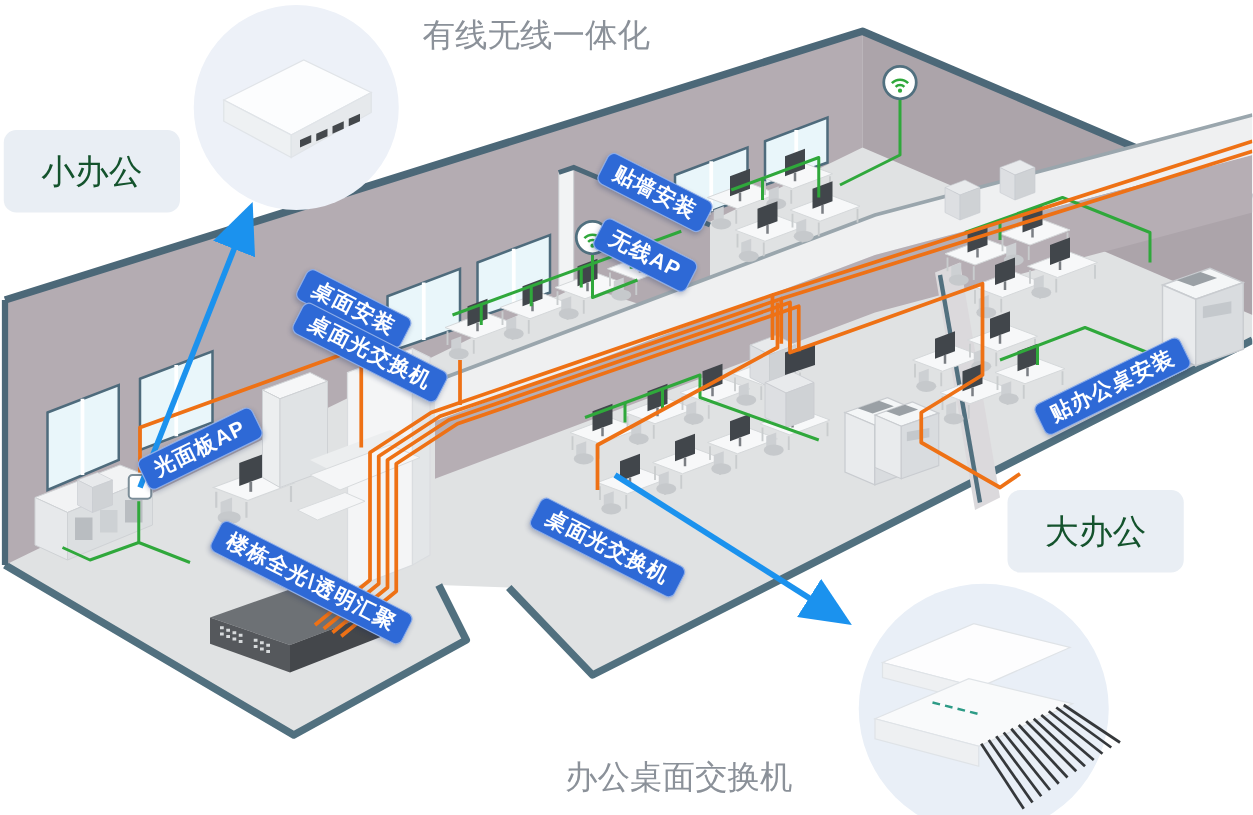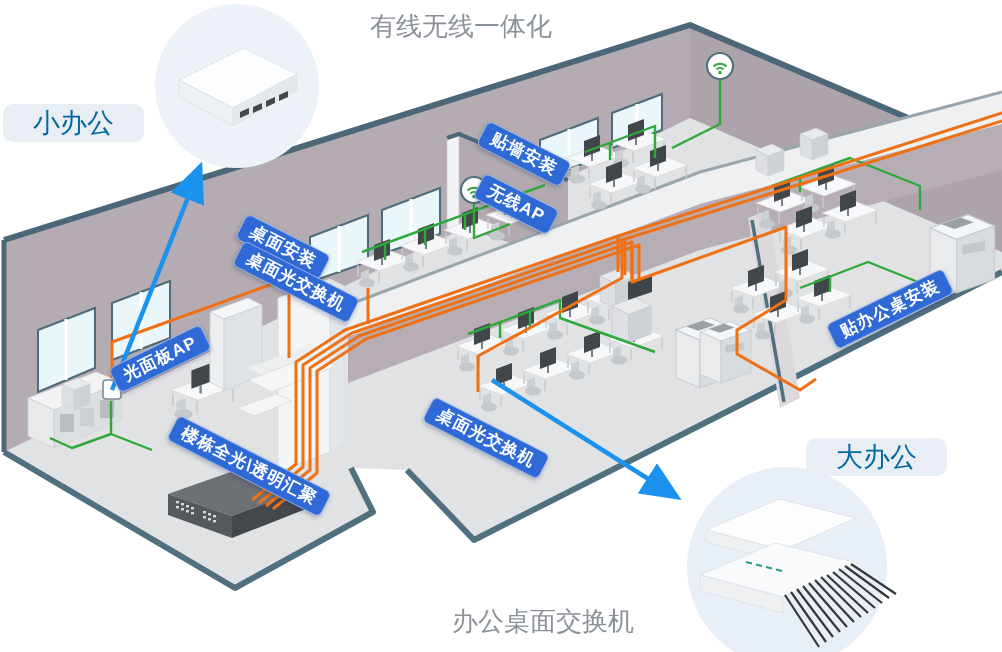--- a/index.html
+++ b/index.html
@@ -11,26 +11,26 @@
           letter-spacing:1px;border:1px solid rgba(255,255,255,.45);
           box-shadow:0 2px 4px rgba(20,40,90,.28);}
   .r-wall-mount{left:524px;top:154px;transform:translate(-50%,-50%) rotate(27deg);}
   .r-wireless-ap{left:516px;top:204px;transform:translate(-50%,-50%) rotate(27deg);}
   .r-desktop-mount{left:283px;top:247px;transform:translate(-50%,-50%) rotate(27deg);}
   .r-desk-opt-sw-up{left:296px;top:282px;transform:translate(-50%,-50%) rotate(27deg);}
   .r-opt-panel-ap{left:160px;top:359px;transform:translate(-50%,-50%) rotate(-26deg);}
   .r-building{left:249px;top:466px;transform:translate(-50%,-50%) rotate(27deg);}
   .r-desk-opt-sw-low{left:486px;top:438px;transform:translate(-50%,-50%) rotate(27deg);}
   .r-desk-side{left:890px;top:309px;transform:translate(-50%,-50%) rotate(-26deg);}
-  .badge{position:absolute;background:#e9eef4;color:#0369a1;font-size:27px;
-         padding:1px 30px;border-radius:10px;white-space:nowrap;}
+  .badge{position:absolute;background:#e9eef4;color:#14532d;font-size:27px;
+         padding:15px 30px;border-radius:10px;white-space:nowrap;}
   .b-small{left:3px;top:104px;}
-  .b-large{left:806px;top:392px;margin-top:46px;}
+  .b-large{left:806px;top:392px;}
   .caption{position:absolute;color:#8b9199;font-size:26px;line-height:37px;white-space:pre;}
-  .cap-top{left:370px;top:10px;font-family:Liberation Mono, monospace;}
+  .cap-top{left:338px;top:10px;}
   .cap-bottom{left:452px;top:566px;}
 </style>
 </head>
 <body>
 
 <div id="stage">
 
 <svg id="scene" width="1002" height="652" viewBox="0 0 1002 652">
   <defs>
     <marker id="ah" markerWidth="9" markerHeight="8" refX="6.5" refY="4" orient="auto">

